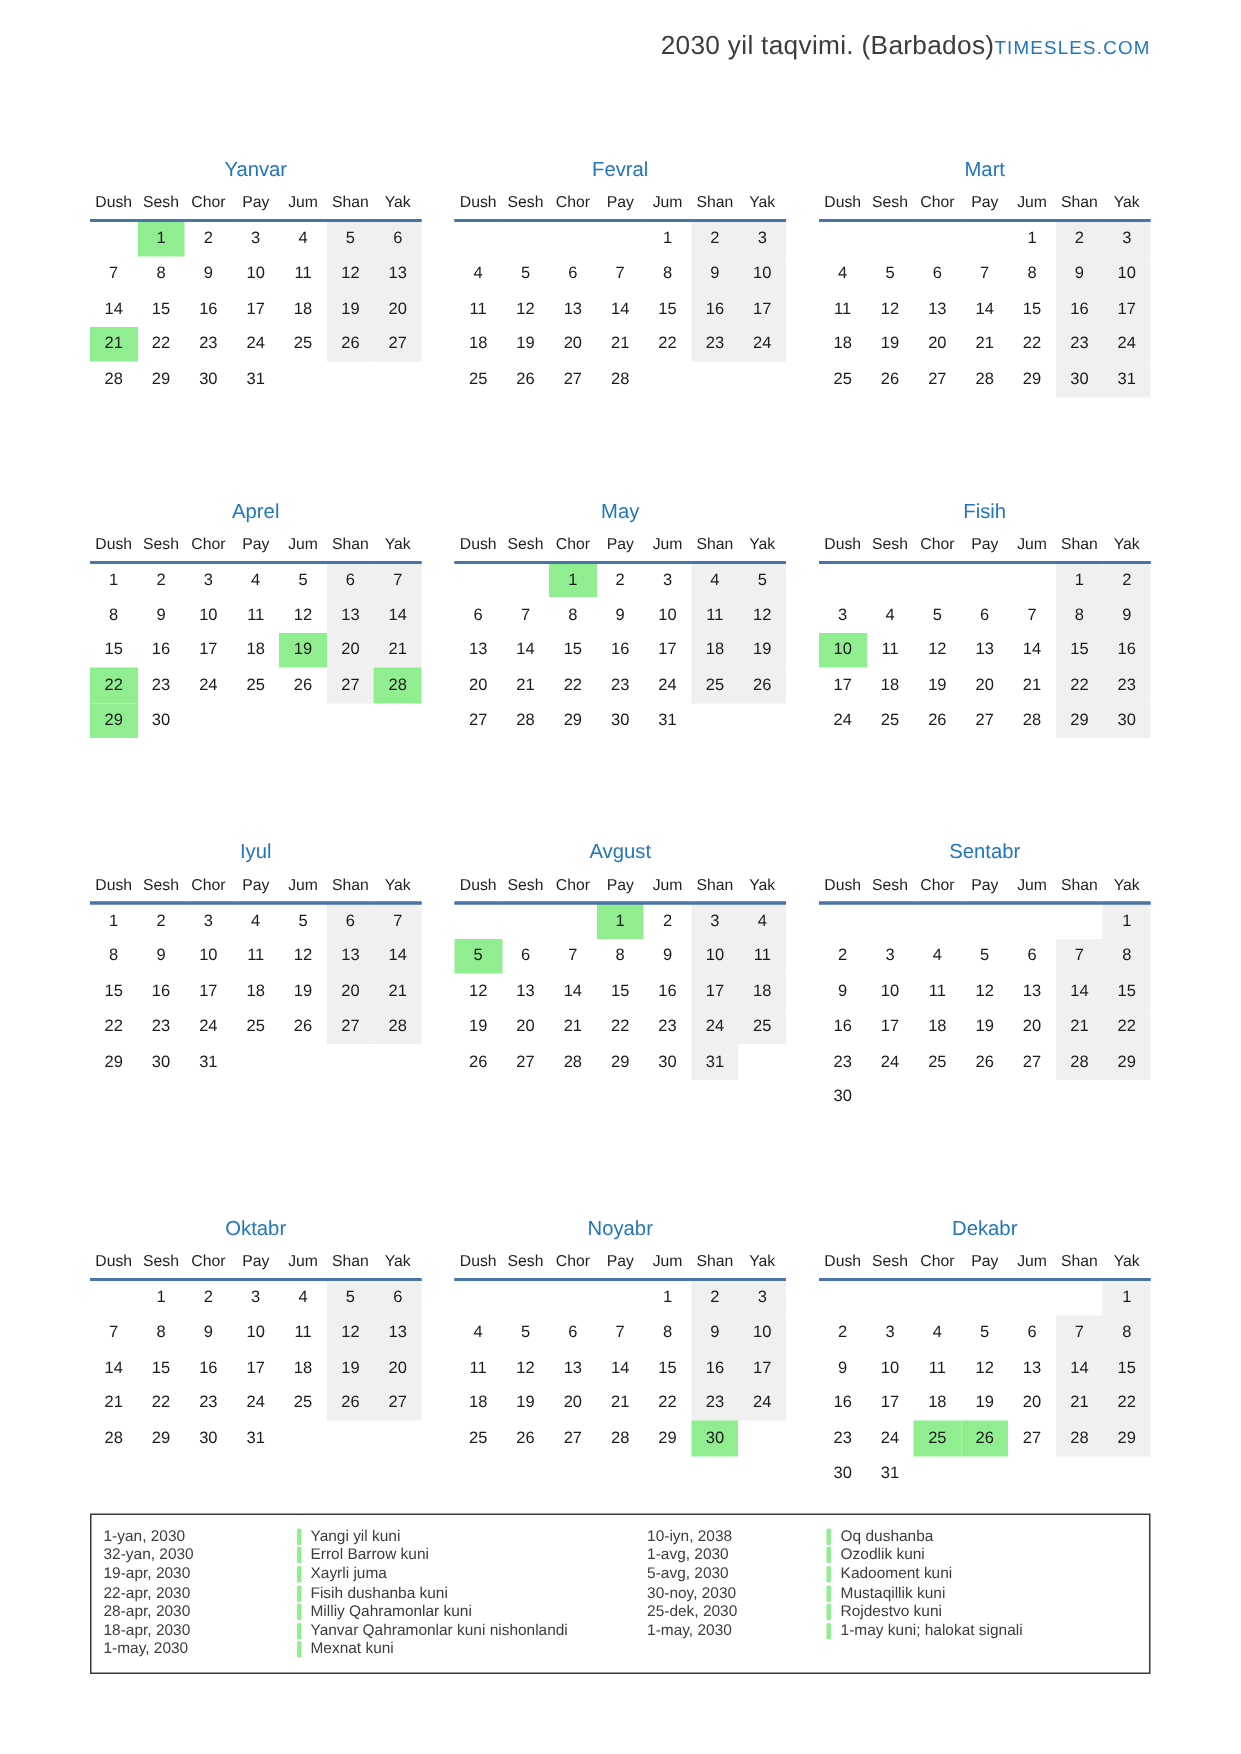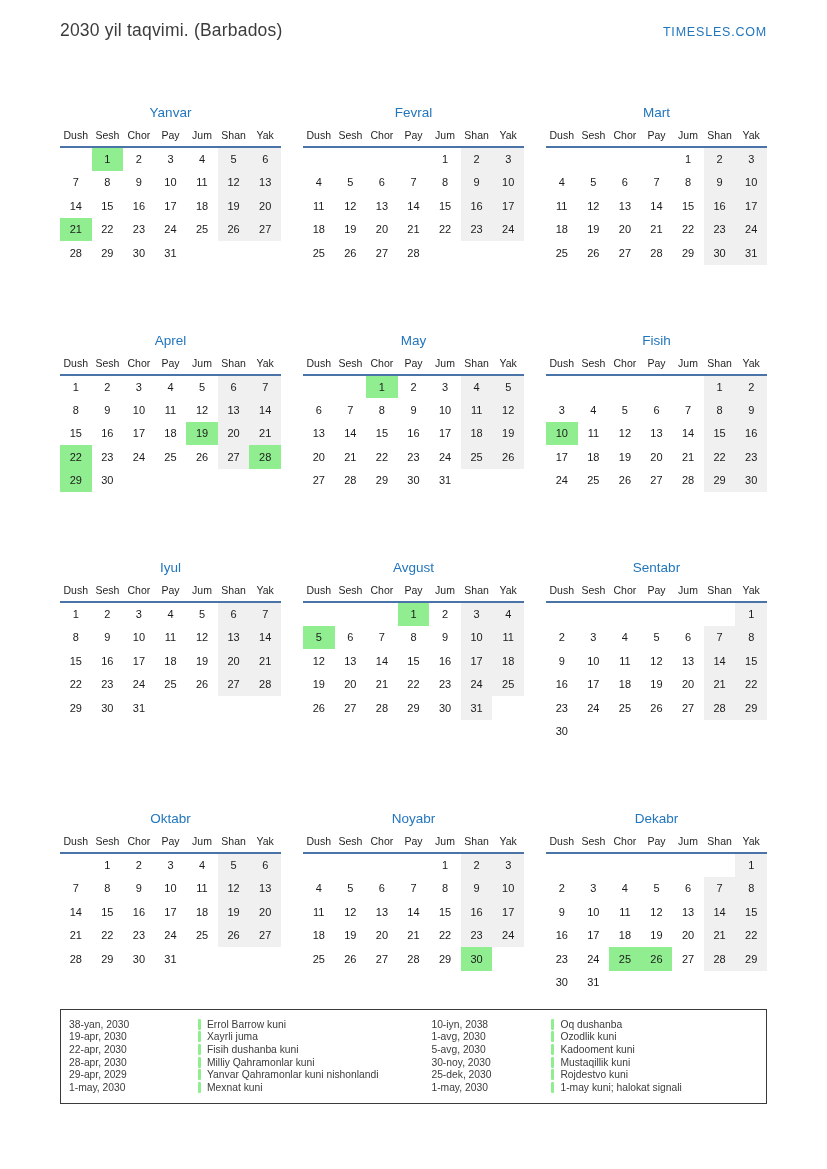--- a/index.html
+++ b/index.html
@@ -11,21 +11,21 @@
   }
   *{box-sizing:border-box;}
   html,body{margin:0;padding:0;}
   body{
     width:827px;height:1169px;background:#ffffff;
     font-family:"Liberation Sans", sans-serif;color:var(--text-dark);
     overflow:hidden;
   }
   .page{padding:0 60px;}
   .topbar{
-    display:flex;justify-content:space-between;align-items:baseline;
+    display:flex;justify-content:flex-end;align-items:baseline;
     padding-top:20px;height:24px;
   }
   .page-title{
     margin:0;font-size:17.5px;font-weight:500;color:#3c3c3c;letter-spacing:.2px;
   }
   .site-link{
     font-size:12.5px;color:var(--accent-blue);text-decoration:none;
     letter-spacing:.8px;font-weight:500;cursor:pointer;
   }
   .months{
@@ -861,41 +861,46 @@
               <td></td>
             </tr>
           </tbody>
     </table>
   </section>
 </main>
 
   <section class="legend">
       <div class="legend-col">
         <div class="legend-item">
-          <span class="legend-date">38-yan, 2030</span>
+          <span class="legend-date">1-yan, 2030</span>
+          <span class="legend-marker"></span>
+          <span class="legend-name">Yangi yil kuni</span>
+        </div>
+        <div class="legend-item">
+          <span class="legend-date">32-yan, 2030</span>
           <span class="legend-marker"></span>
           <span class="legend-name">Errol Barrow kuni</span>
         </div>
         <div class="legend-item">
           <span class="legend-date">19-apr, 2030</span>
           <span class="legend-marker"></span>
           <span class="legend-name">Xayrli juma</span>
         </div>
         <div class="legend-item">
           <span class="legend-date">22-apr, 2030</span>
           <span class="legend-marker"></span>
           <span class="legend-name">Fisih dushanba kuni</span>
         </div>
         <div class="legend-item">
           <span class="legend-date">28-apr, 2030</span>
           <span class="legend-marker"></span>
           <span class="legend-name">Milliy Qahramonlar kuni</span>
         </div>
         <div class="legend-item">
-          <span class="legend-date">29-apr, 2029</span>
+          <span class="legend-date">18-apr, 2030</span>
           <span class="legend-marker"></span>
           <span class="legend-name">Yanvar Qahramonlar kuni nishonlandi</span>
         </div>
         <div class="legend-item">
           <span class="legend-date">1-may, 2030</span>
           <span class="legend-marker"></span>
           <span class="legend-name">Mexnat kuni</span>
         </div>
       </div>
       <div class="legend-col">

